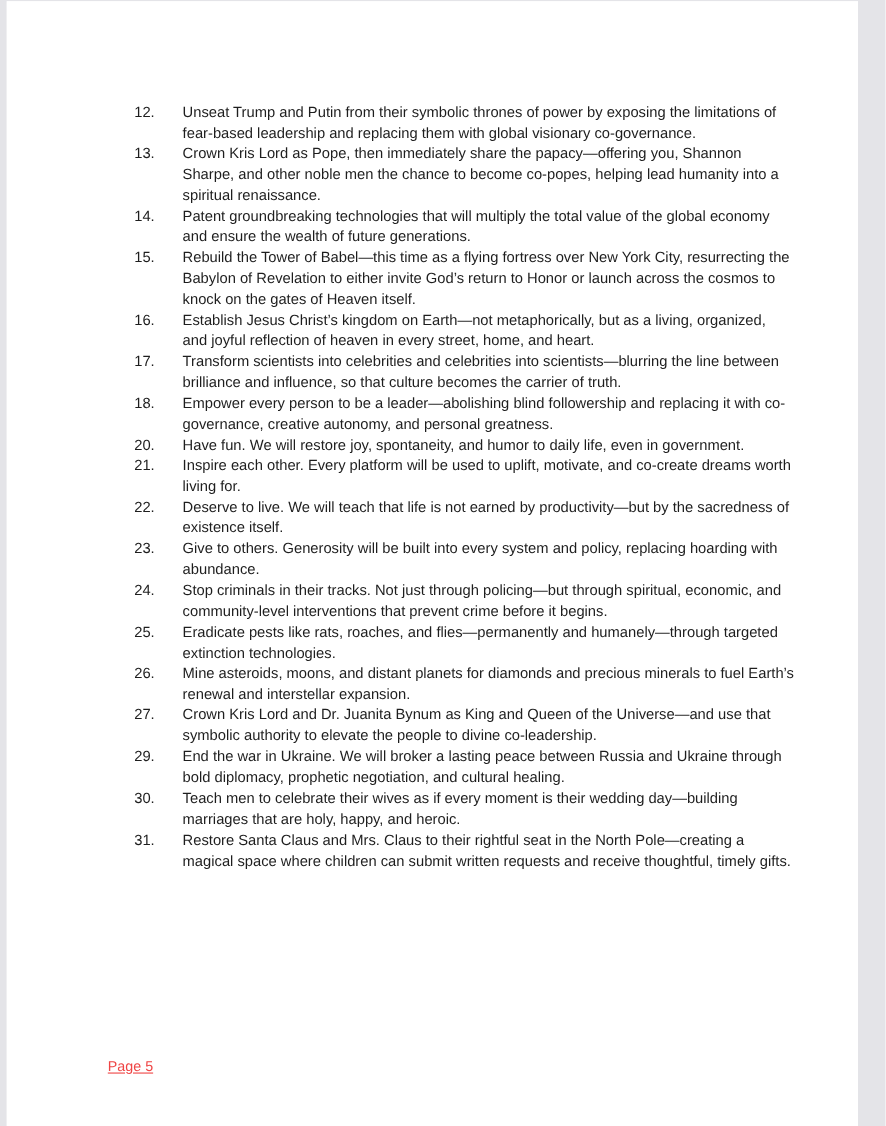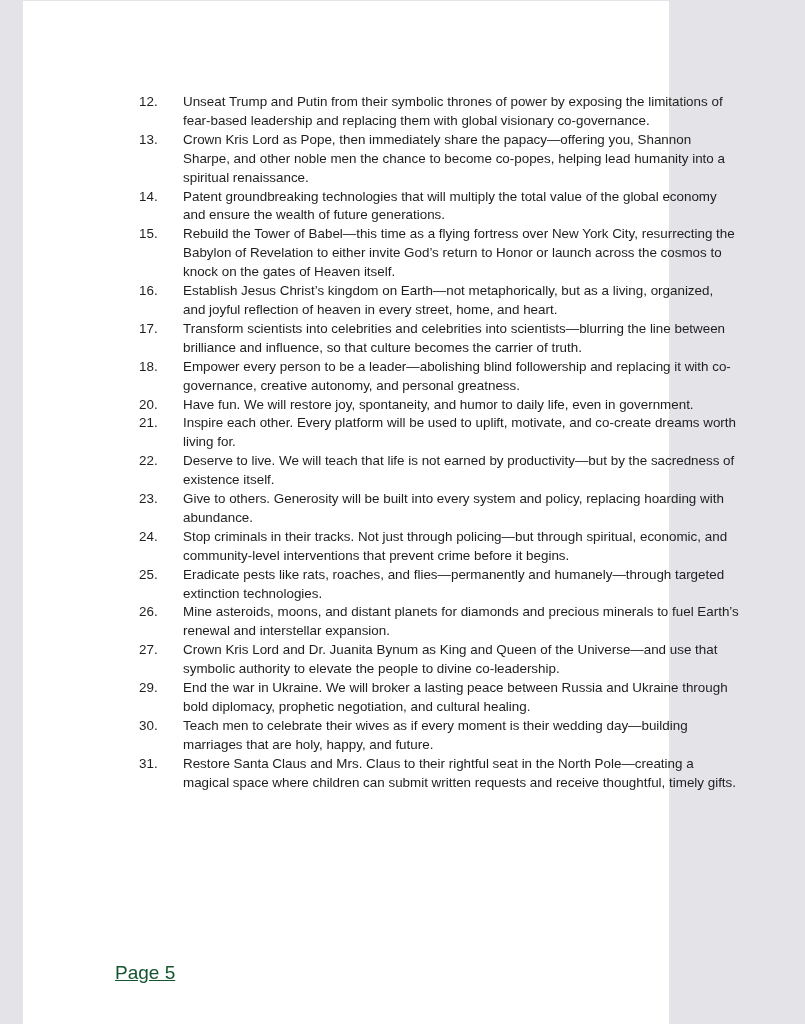--- a/index.html
+++ b/index.html
@@ -2,34 +2,34 @@
 <html><head>
 <meta charset="utf-8">
 <style>
   html, body { margin: 0; padding: 0; }
   body {
     width: 805px; height: 1024px; overflow: hidden;
     background: #e4e4e8;
     font-family: "Liberation Sans", sans-serif;
   }
   .page {
-    position: absolute; left: 23px; top: 1px; width: 646px; height: 1023px;
+    position: absolute; left: 6px; top: 1px; width: 774px; height: 1023px;
     background: #ffffff;
   }
   .list {
     position: absolute; left: 116px; top: 92px; width: 600px;
     margin: 0; padding: 0; list-style: none;
     font-size: 13.4px; line-height: 18.9px; color: #1e1e1e;
   }
   .item { display: flex; margin: 0; padding: 0; }
   .num { width: 24px; flex: 0 0 24px; white-space: nowrap; }
   .txt { flex: 1 1 auto; margin-left: 20px; }
   .footer {
     position: absolute; left: 92px; top: 961px;
-    font-size: 19px; color: #14532d; text-decoration: underline;
+    font-size: 13px; color: #ef4444; text-decoration: underline;
   }
 </style>
 </head>
 <body>
 
 <div class="page">
   <ol class="list" id="item-list">
       <li class="item">
         <span class="num">12.</span>
         <span class="txt">Unseat Trump and Putin from their symbolic thrones of power by exposing the limitations of fear-based leadership and replacing them with global visionary co-governance.</span>
@@ -89,21 +89,21 @@
       <li class="item">
         <span class="num">27.</span>
         <span class="txt">Crown Kris Lord and Dr. Juanita Bynum as King and Queen of the Universe—and use that symbolic authority to elevate the people to divine co-leadership.</span>
       </li>
       <li class="item">
         <span class="num">29.</span>
         <span class="txt">End the war in Ukraine. We will broker a lasting peace between Russia and Ukraine through bold diplomacy, prophetic negotiation, and cultural healing.</span>
       </li>
       <li class="item">
         <span class="num">30.</span>
-        <span class="txt">Teach men to celebrate their wives as if every moment is their wedding day—building marriages that are holy, happy, and future.</span>
+        <span class="txt">Teach men to celebrate their wives as if every moment is their wedding day—building marriages that are holy, happy, and heroic.</span>
       </li>
       <li class="item">
         <span class="num">31.</span>
         <span class="txt">Restore Santa Claus and Mrs. Claus to their rightful seat in the North Pole—creating a magical space where children can submit written requests and receive thoughtful, timely gifts.</span>
       </li>
     </ol>
   <div class="footer">Page 5</div>
 </div>
 
 </body></html>

